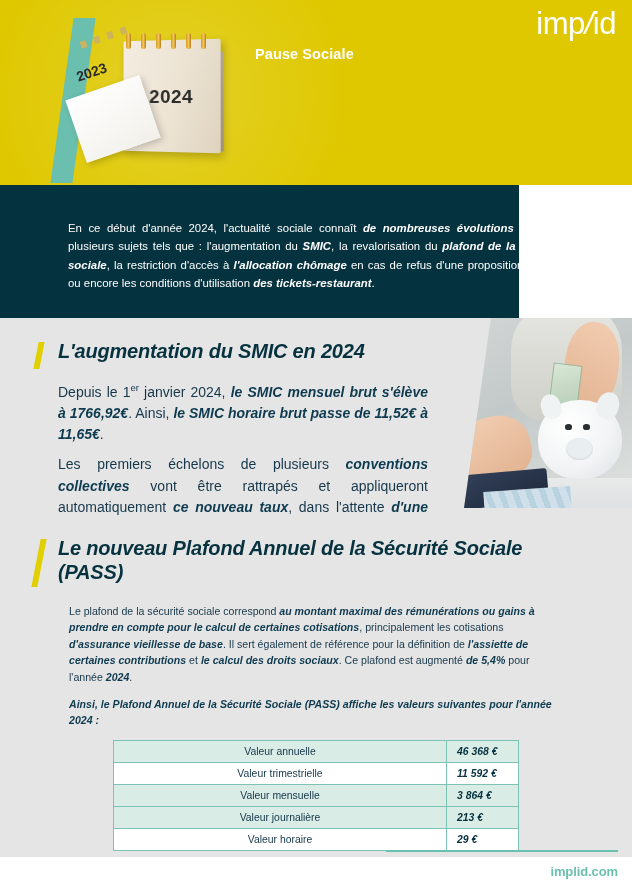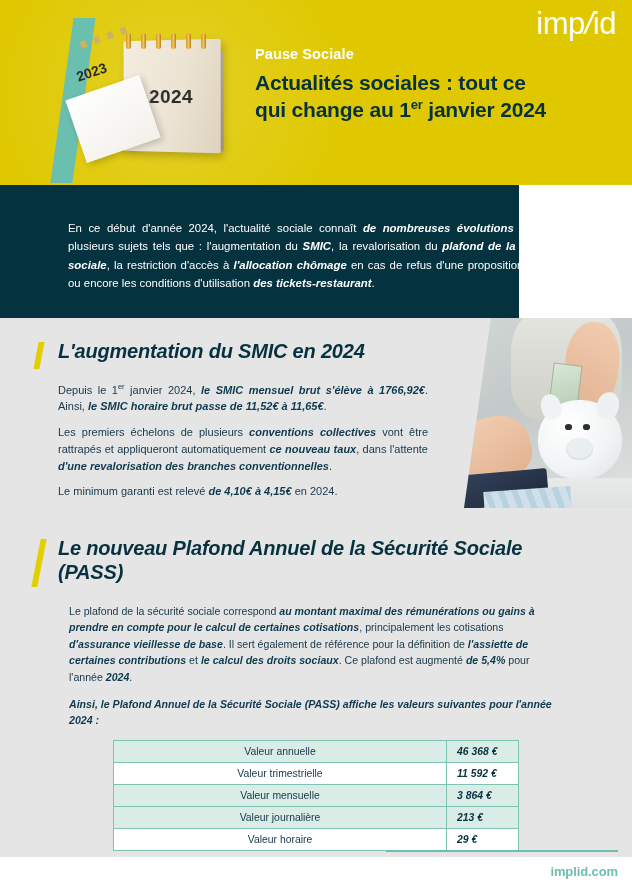--- a/index.html
+++ b/index.html
@@ -335,21 +335,21 @@
   .sec-title.narrow { max-width: 330px; }
 
   .body-col {
     padding-left: 58px;
     padding-top: 12px;
     width: 370px;
     box-sizing: content-box;
   }
   .body-col p {
     margin: 0 0 9px 0;
-    font-size: 11px;
+    font-size: 14px;
     line-height: 1.52;
     color: #16374a;
     text-align: justify;
   }
   .body-col p b { font-weight: 700; font-style: italic; color: #0d3a4f; }
   .body-col sup { font-size: 0.68em; vertical-align: super; }
 
   
   .sec-pass {
     padding-bottom: 6px;
@@ -455,24 +455,20 @@
       <i style="left:0px"></i>
         <i style="left:14px"></i>
         <i style="left:28px"></i>
         <i style="left:42px"></i>
     </div>
     <div class="cal-2023-label">2023</div>
   </div>
 
   <div class="header-text">
     <p class="eyebrow">Pause Sociale</p>
-    <h1 class="headline">
-      <span>Actualités sociales : tout ce</span><br>
-      <span>qui change au 1</span><sup>er</sup><span> janvier 2024</span>
-    </h1>
   </div>
 </div>
 
 <div class="intro">
   <p class="intro-text"><span>En ce début d'année 2024, l'actualité sociale connaît </span><b>de nombreuses évolutions</b><span> touchant plusieurs sujets tels que : l'augmentation du </span><b>SMIC</b><span>, la revalorisation du </span><b>plafond de la sécurité sociale</b><span>, la restriction d'accès à </span><b>l'allocation chômage</b><span> en cas de refus d'une proposition de CDI ou encore les conditions d'utilisation </span><b>des tickets-restaurant</b><span>.</span></p>
 </div>
 
 <div class="section sec-smic">
 
   <div class="piggy-photo">

